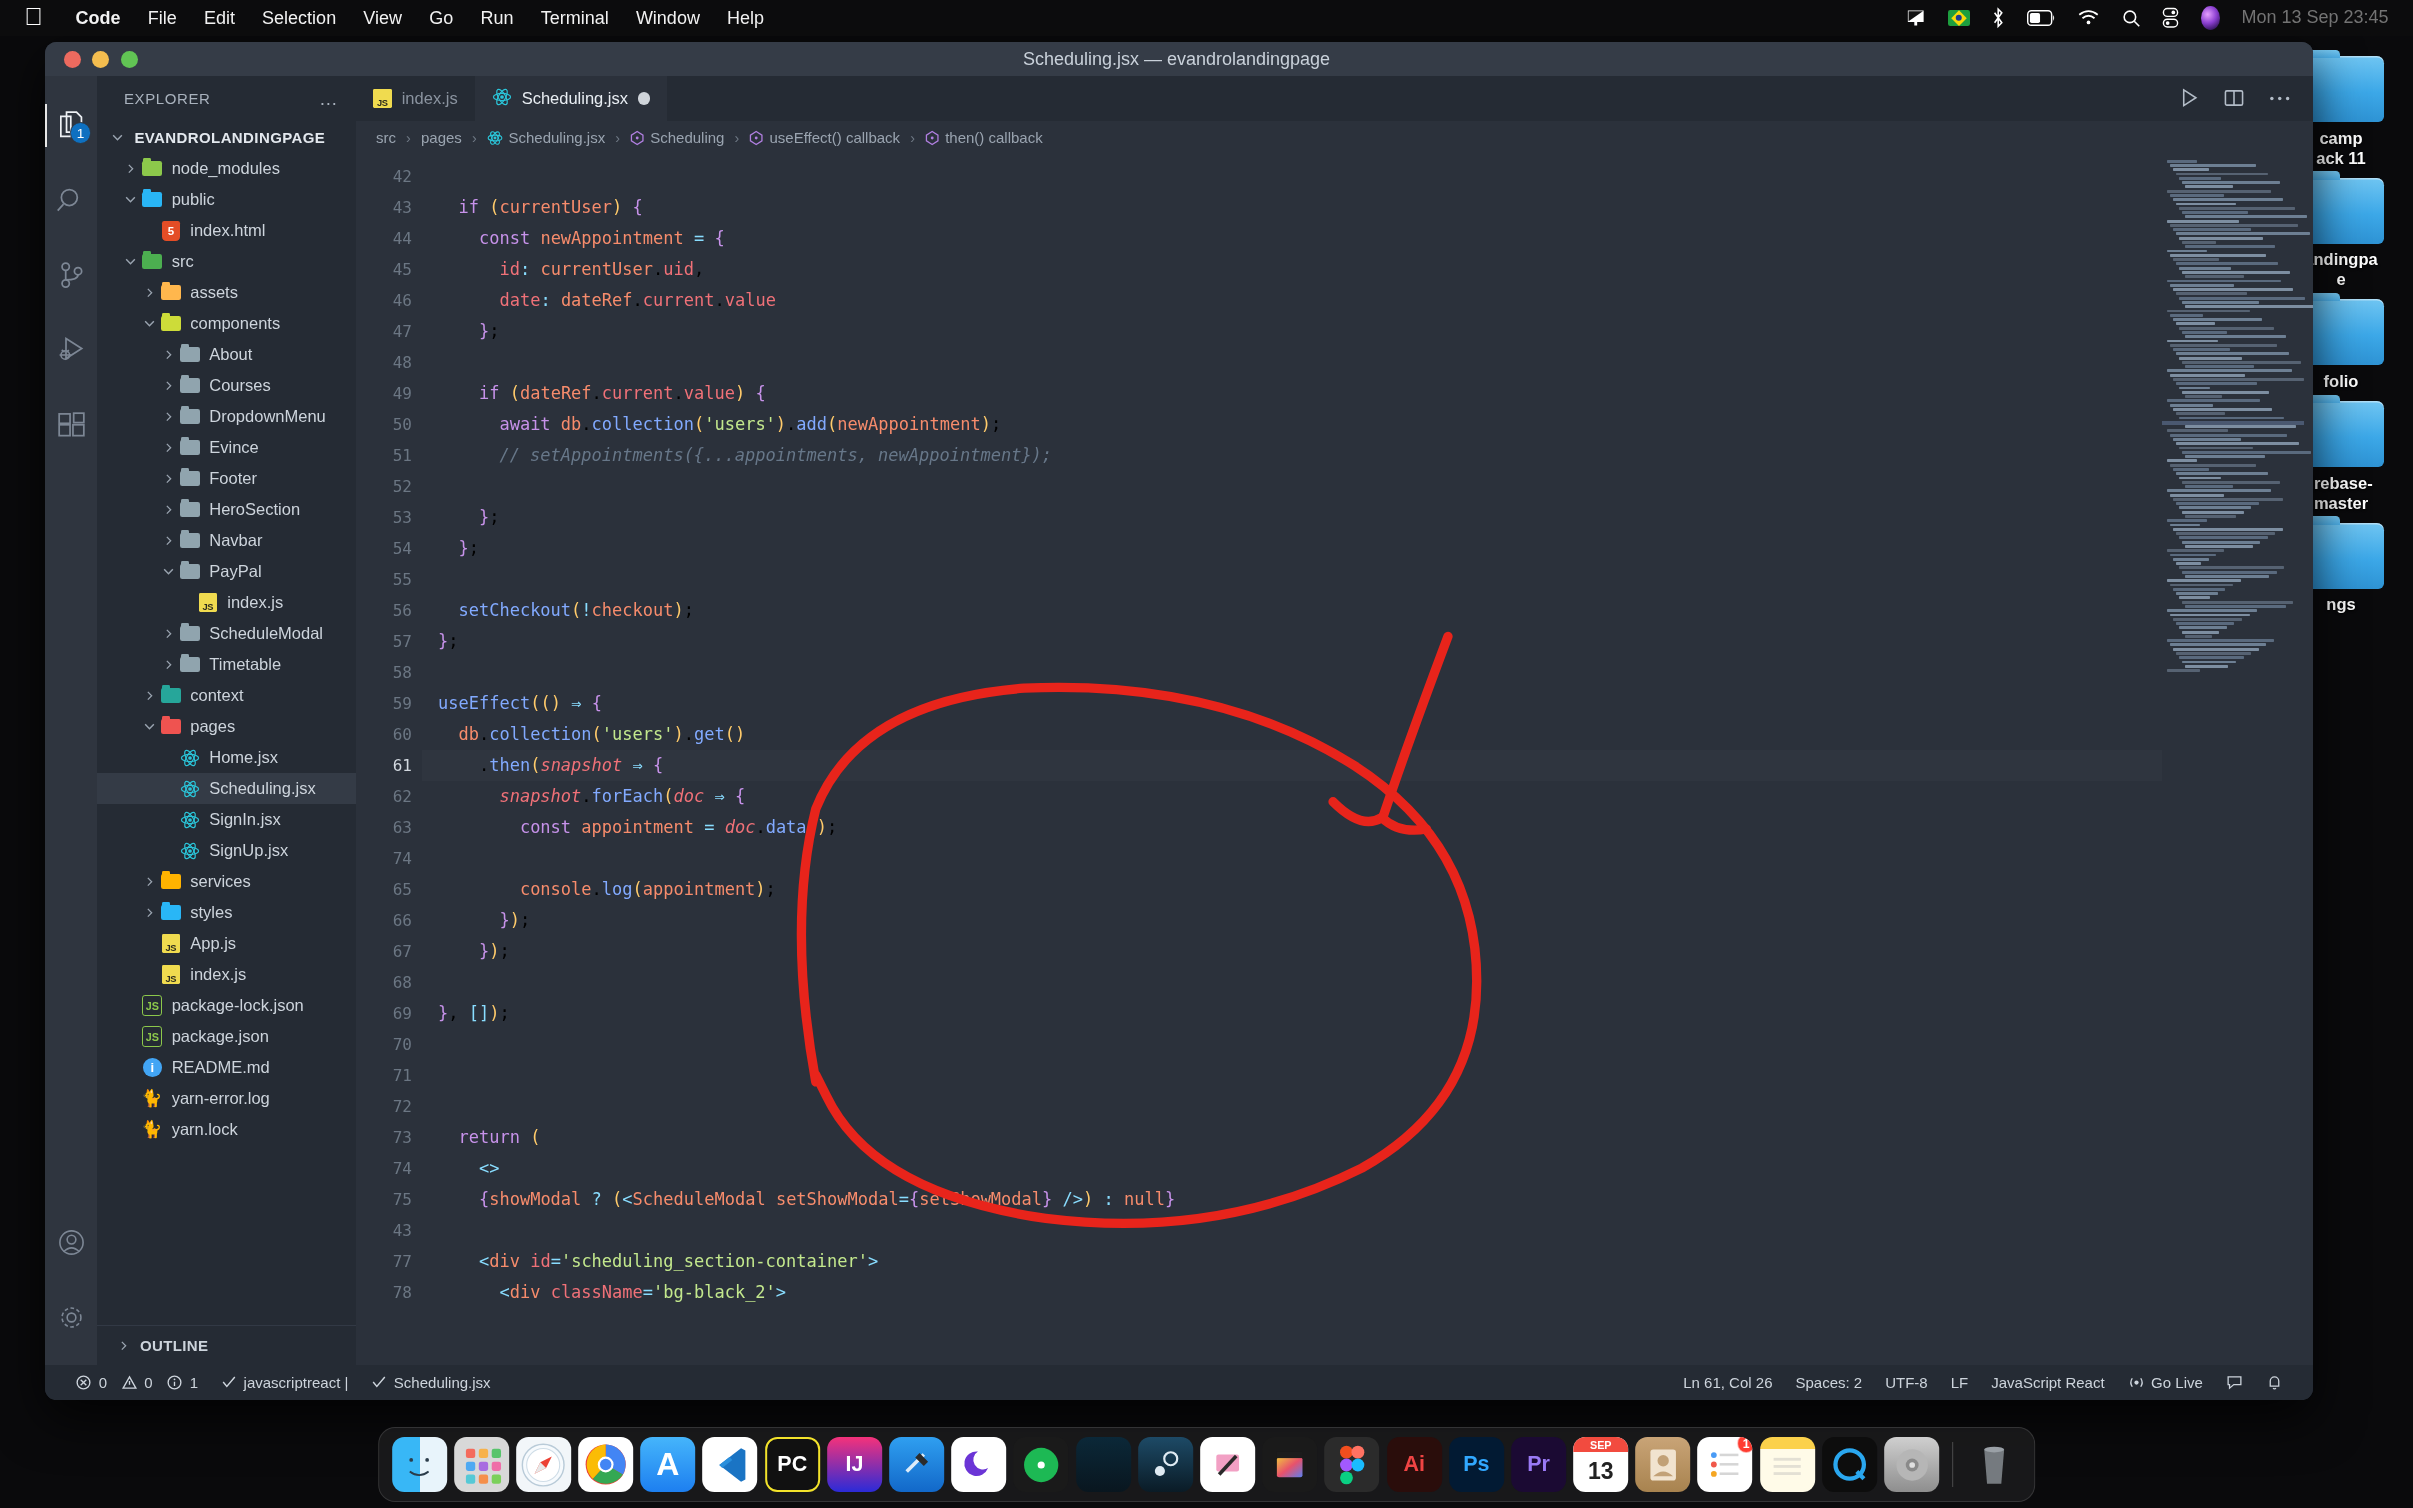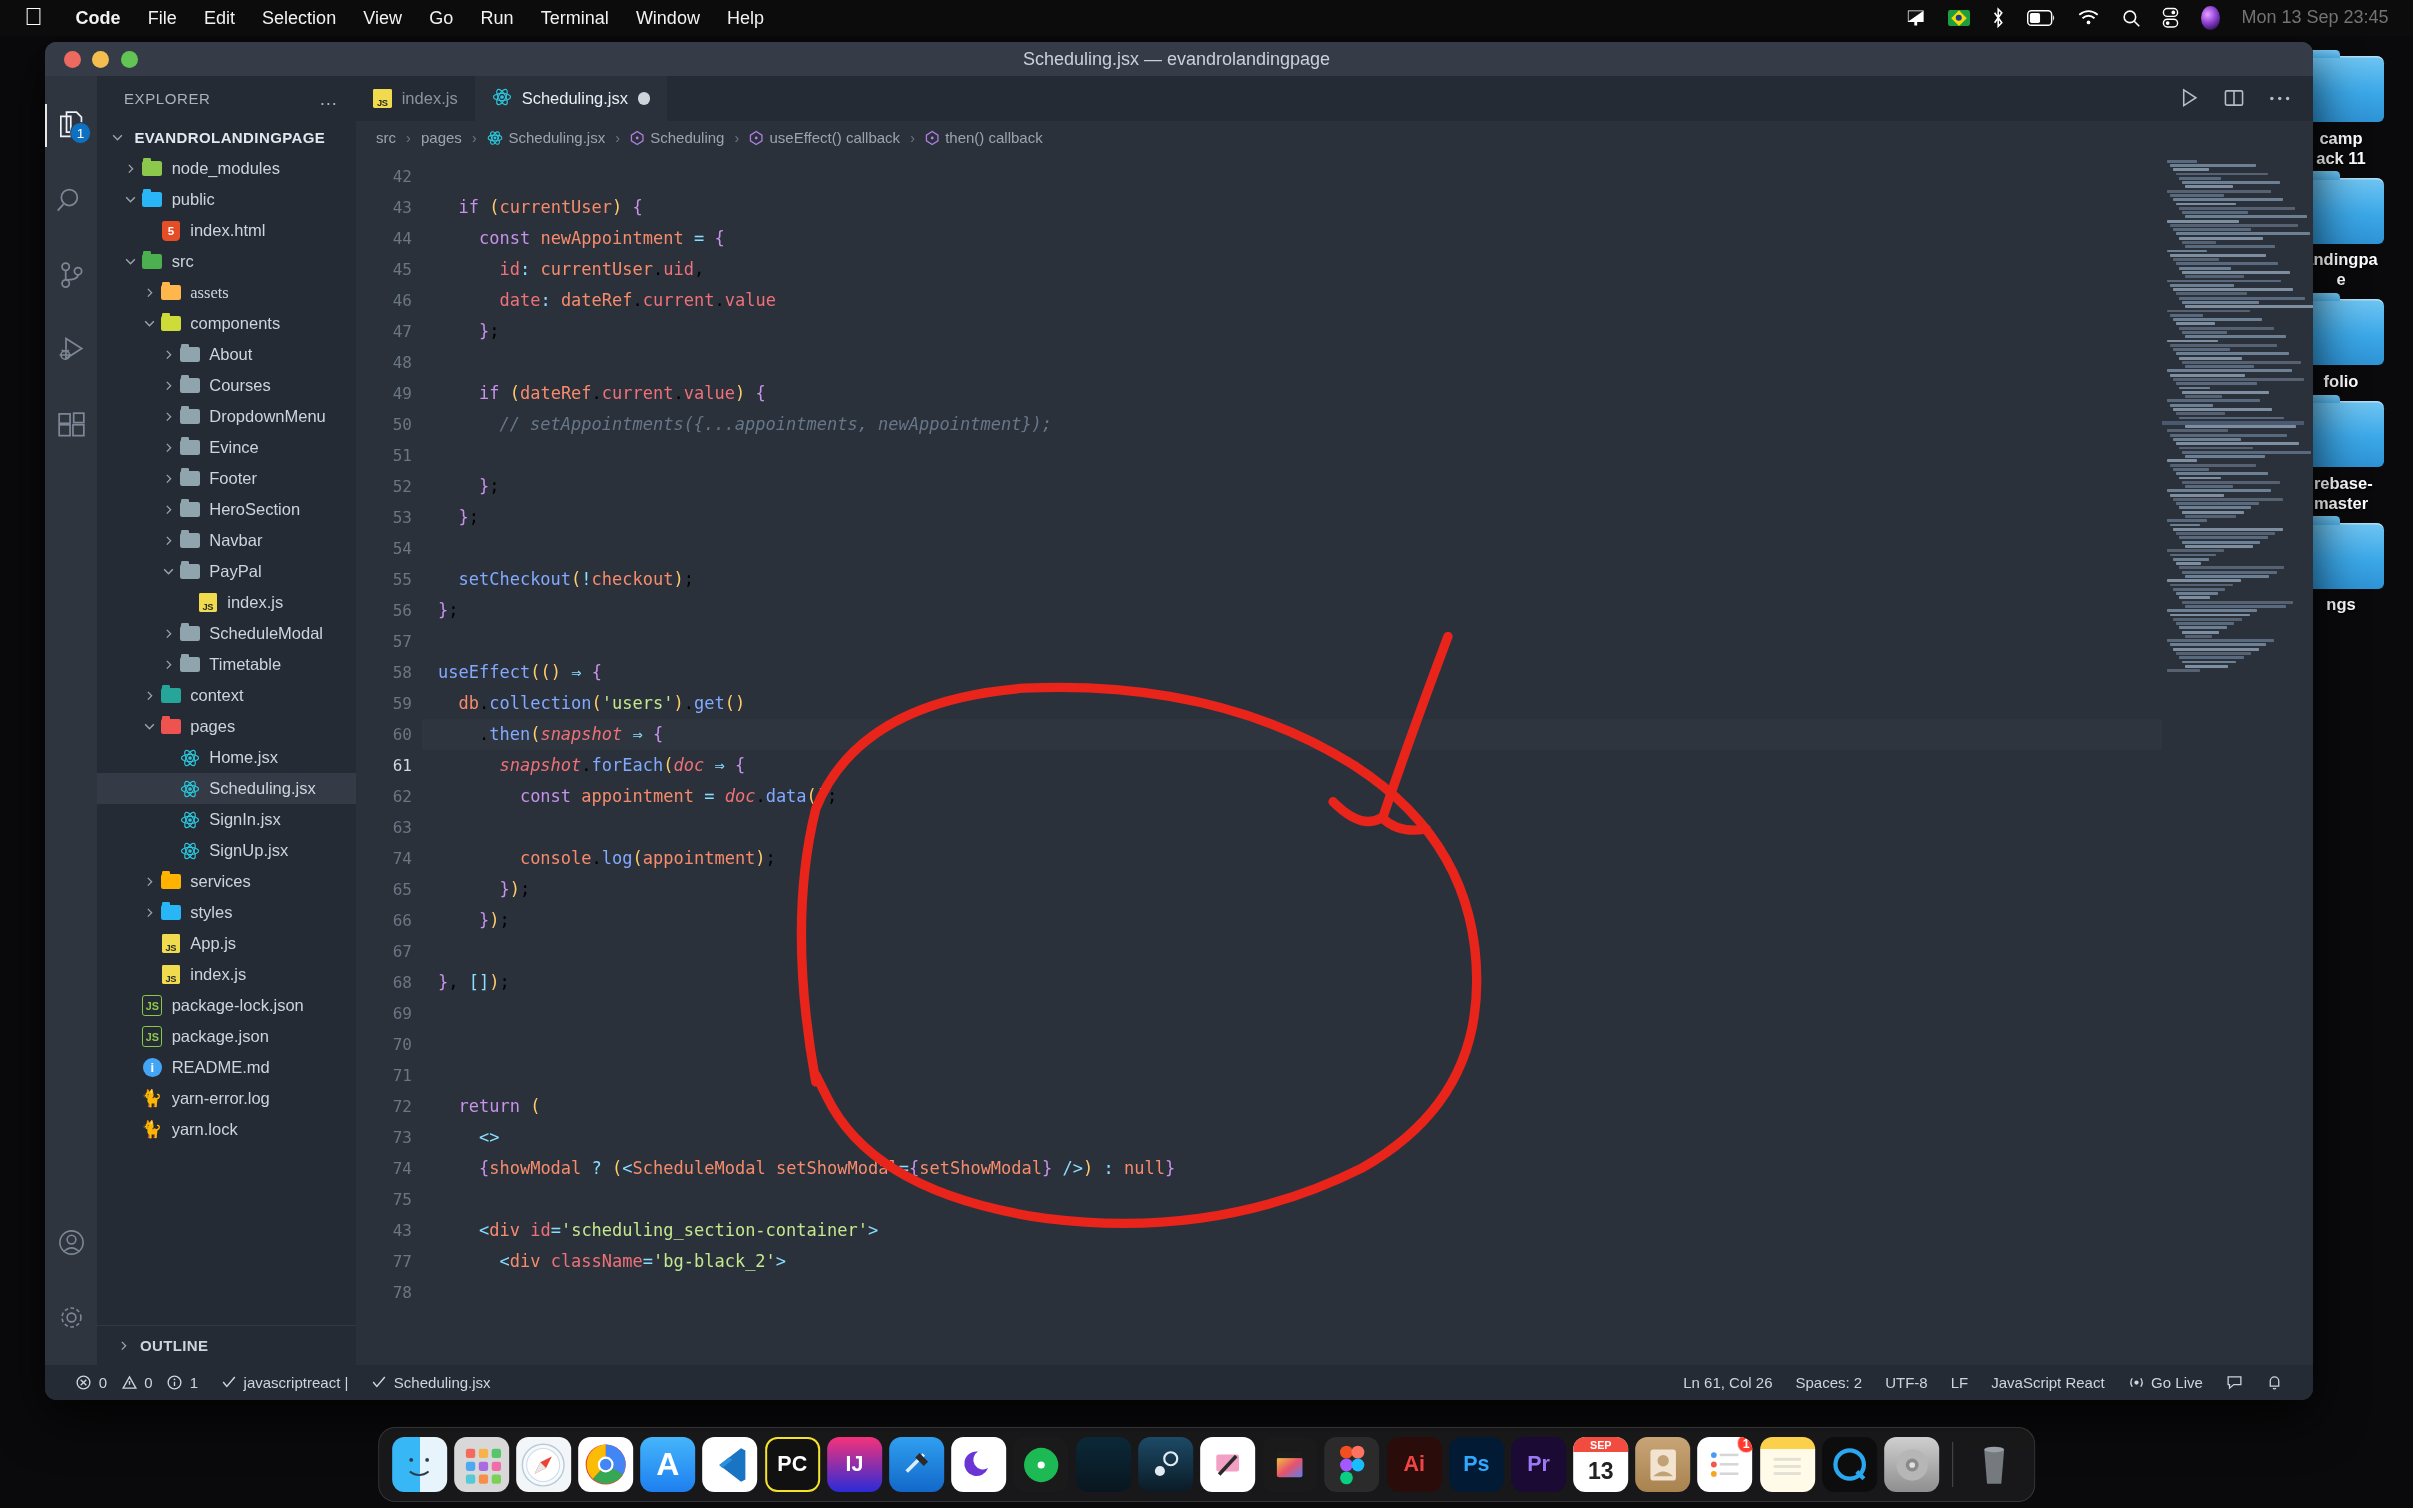--- a/index.html
+++ b/index.html
@@ -483,21 +483,21 @@
             <span class="chev">
               <svg width="13" height="13" viewBox="0 0 18 18">
                 <path d="M3 6 L9 12 L15 6" stroke="currentColor" stroke-width="2" fill="none"></path>
               </svg>
             </span>
             <span class="ficon">
               <span class="folder-ic" style="background:#4caf50"></span>
             </span>
             <span>src</span>
           </div>
-          <div class="tree-row" style="padding-left: 43px; font-family: Liberation Serif, serif;">
+          <div class="tree-row" style="padding-left: 43px;">
             <span class="chev">
               <svg width="11.5" height="11.5" viewBox="0 0 18 18">
                 <path d="M6 3 L12 9 L6 15" stroke="currentColor" stroke-width="2" fill="none"></path>
               </svg>
             </span>
             <span class="ficon">
               <span class="folder-ic" style="background:#ffb74d"></span>
             </span>
             <span>assets</span>
           </div>
@@ -964,20 +964,21 @@
           </div>
         <div id="code">
             <div class="cl">&nbsp;</div>
             <div class="cl">  <span class="kw">if</span> <span class="par">(</span><span class="var">currentUser</span><span class="par">)</span> <span class="par2">{</span></div>
             <div class="cl">    <span class="kw">const</span> <span class="var">newAppointment</span> <span class="op">=</span> <span class="par2">{</span></div>
             <div class="cl">      <span class="prop">id</span><span class="op">:</span> <span class="var">currentUser</span>.<span class="prop">uid</span>,</div>
             <div class="cl">      <span class="prop">date</span><span class="op">:</span> <span class="var">dateRef</span>.<span class="prop">current</span>.<span class="prop">value</span></div>
             <div class="cl">    <span class="par2">}</span>;</div>
             <div class="cl">&nbsp;</div>
             <div class="cl">    <span class="kw">if</span> <span class="par">(</span><span class="var">dateRef</span>.<span class="prop">current</span>.<span class="prop">value</span><span class="par">)</span> <span class="par2">{</span></div>
+            <div class="cl">      <span class="kw">await</span> <span class="var">db</span>.<span class="fn">collection</span><span class="par">(</span><span class="str">'users'</span><span class="par">)</span>.<span class="fn">add</span><span class="par">(</span><span class="var">newAppointment</span><span class="par">)</span>;</div>
             <div class="cl"><span class="cmt">      // setAppointments({...appointments, newAppointment});</span></div>
             <div class="cl">&nbsp;</div>
             <div class="cl">    <span class="par2">}</span>;</div>
             <div class="cl">  <span class="par2">}</span>;</div>
             <div class="cl">&nbsp;</div>
             <div class="cl">  <span class="fn">setCheckout</span><span class="par">(</span><span class="op">!</span><span class="var">checkout</span><span class="par">)</span>;</div>
             <div class="cl"><span class="par2">}</span>;</div>
             <div class="cl">&nbsp;</div>
             <div class="cl"><span class="fn">useEffect</span><span class="par">(</span><span class="par">(</span><span class="par">)</span> <span class="op">⇒</span> <span class="par2">{</span></div>
             <div class="cl">  <span class="var">db</span>.<span class="fn">collection</span><span class="par">(</span><span class="str">'users'</span><span class="par">)</span>.<span class="fn">get</span><span class="par">(</span><span class="par">)</span></div>

